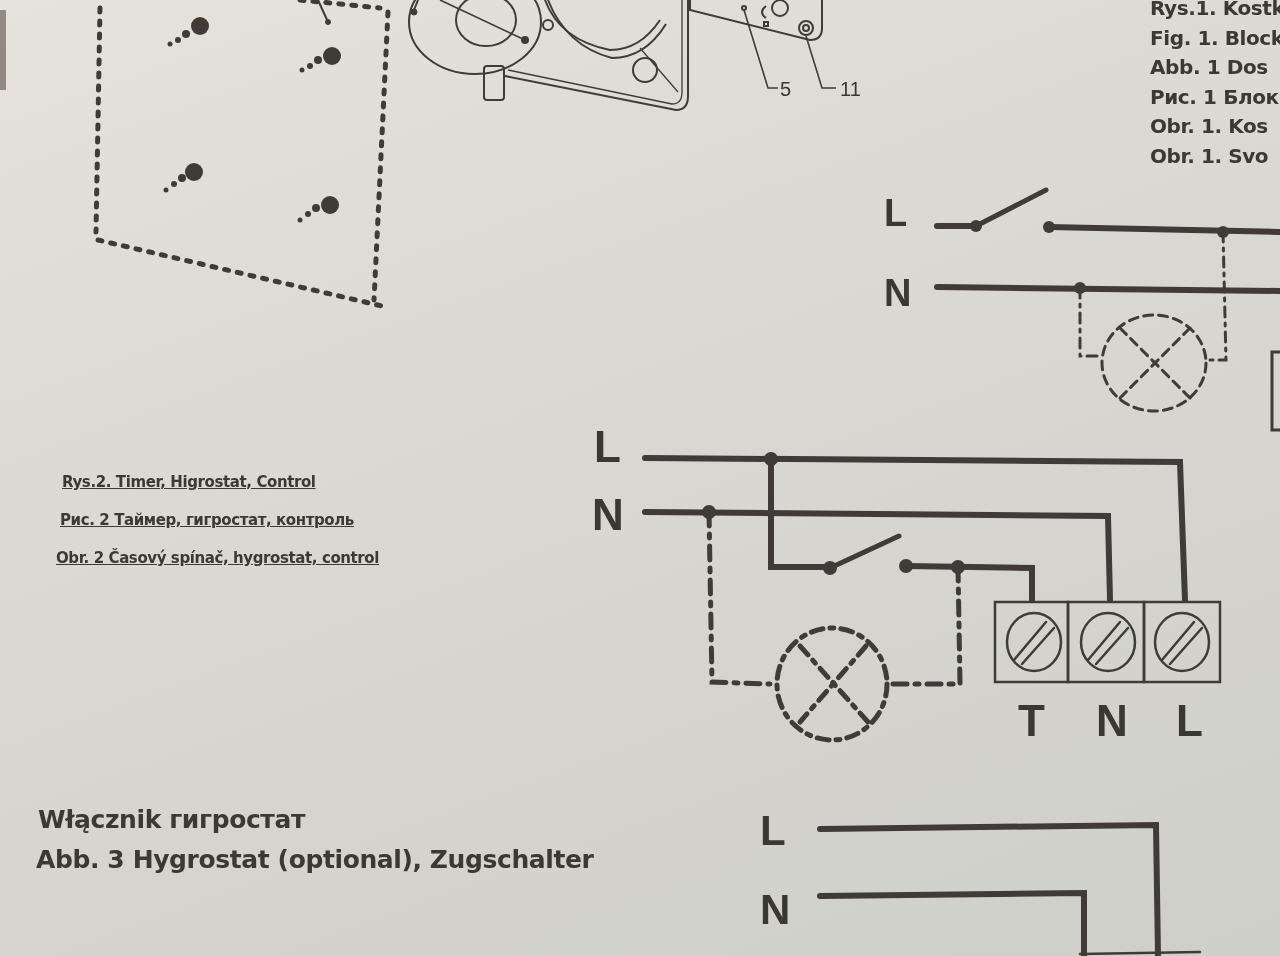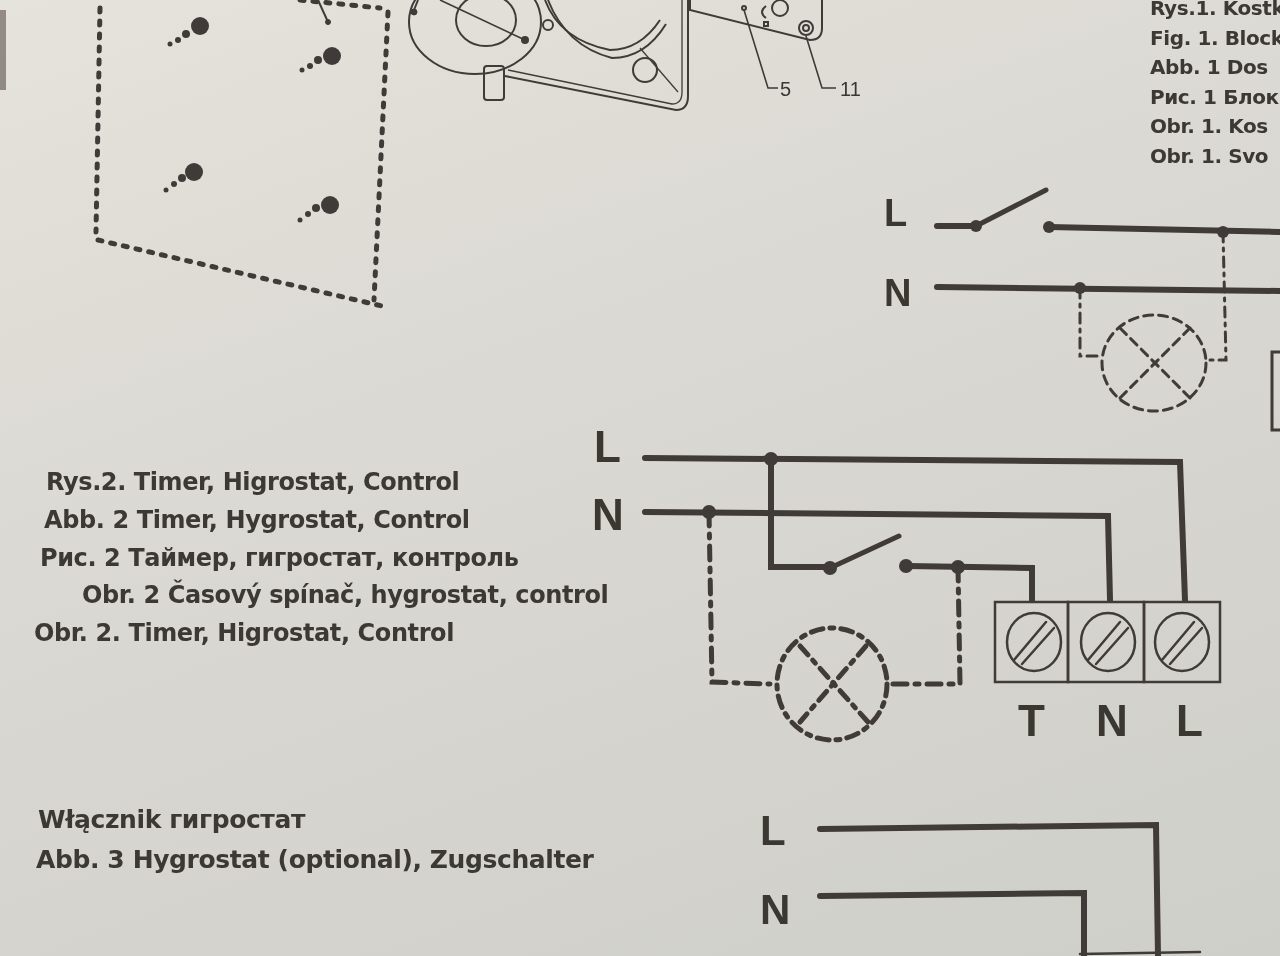--- a/index.html
+++ b/index.html
@@ -26,24 +26,25 @@
       display: block;
       white-space: nowrap;
     }
     #fig1-caption {
       left: 1150px;
       top: -6px;
       font-size: 20px;
       line-height: 29.5px;
     }
     #fig2-caption {
-      left: 32px;
+      left: 48px;
       top: 464px;
-      font-size: 24px;
+      font-size: 15px;
       line-height: 37.8px;
+      text-decoration: underline;
     }
     #fig2-caption .caption-line:nth-child(1) { padding-left: 14px; }
     #fig2-caption .caption-line:nth-child(2) { padding-left: 12px; }
     #fig2-caption .caption-line:nth-child(3) { padding-left: 8px; }
     #fig2-caption .caption-line:nth-child(4) { padding-left: 4px; margin-left: 46px; }
     #fig2-caption .caption-line:nth-child(5) { padding-left: 2px; }
     #fig2-caption .caption-line:nth-child(6) { padding-left: 0px; }
     #fig3-caption {
       left: 30px;
       top: 800px;
@@ -251,22 +252,20 @@
   <span class="caption-line">Rys.1. Kostk</span>
   <span class="caption-line">Fig. 1. Block</span>
   <span class="caption-line">Abb. 1 Dos</span>
   <span class="caption-line">Рис. 1 Блок</span>
   <span class="caption-line">Obr. 1. Kos</span>
   <span class="caption-line">Obr. 1. Svo</span>
 </div>
 
 <div class="caption-block" id="fig2-caption">
   <span class="caption-line">Rys.2. Timer, Higrostat, Control</span>
-  <span class="caption-line">Abb. 2 Timer, Hygrostat, Control</span>
   <span class="caption-line">Рис. 2 Таймер, гигростат, контроль</span>
   <span class="caption-line">Obr. 2 Časový spínač, hygrostat, control</span>
-  <span class="caption-line">Obr. 2. Timer, Higrostat, Control</span>
 </div>
 
 <div class="caption-block" id="fig3-caption">
   <span class="caption-line">Włącznik гигростат</span>
   <span class="caption-line">Abb. 3 Hygrostat (optional), Zugschalter</span>
 </div>
 
 </body></html>

